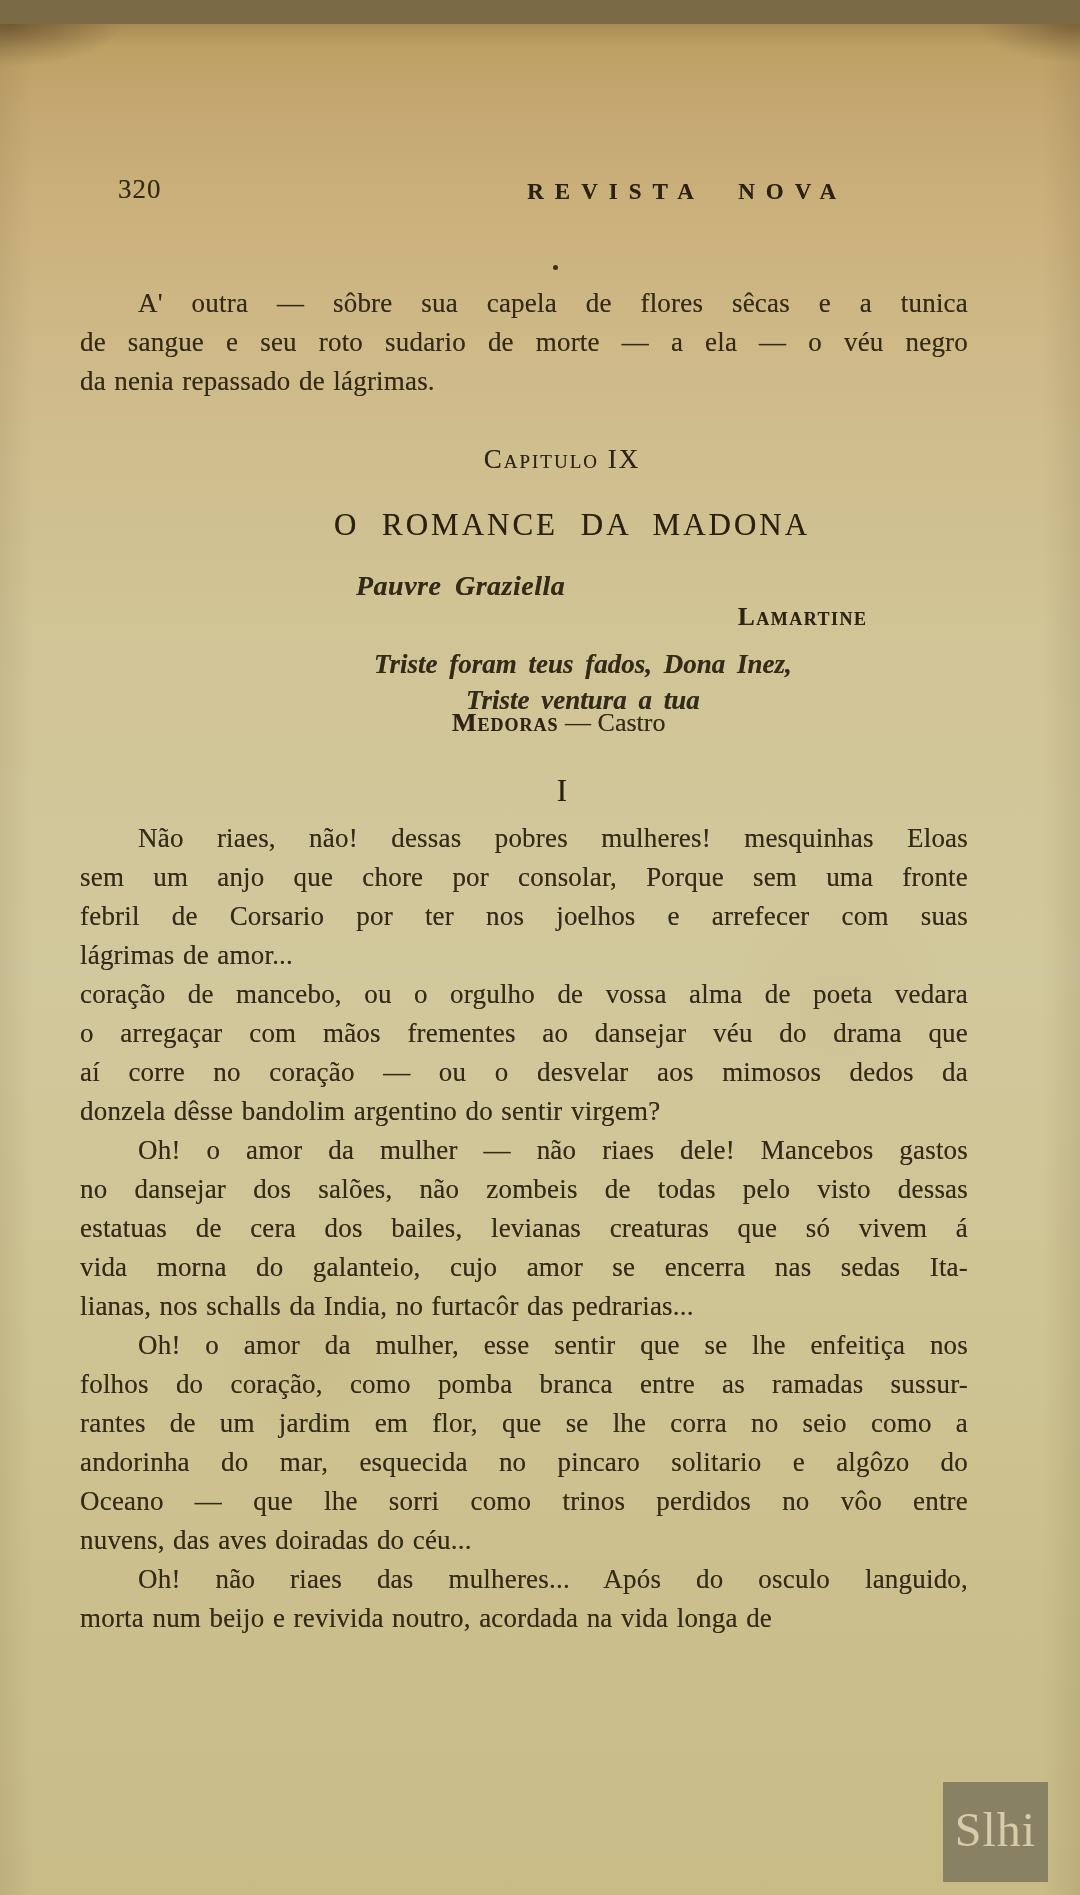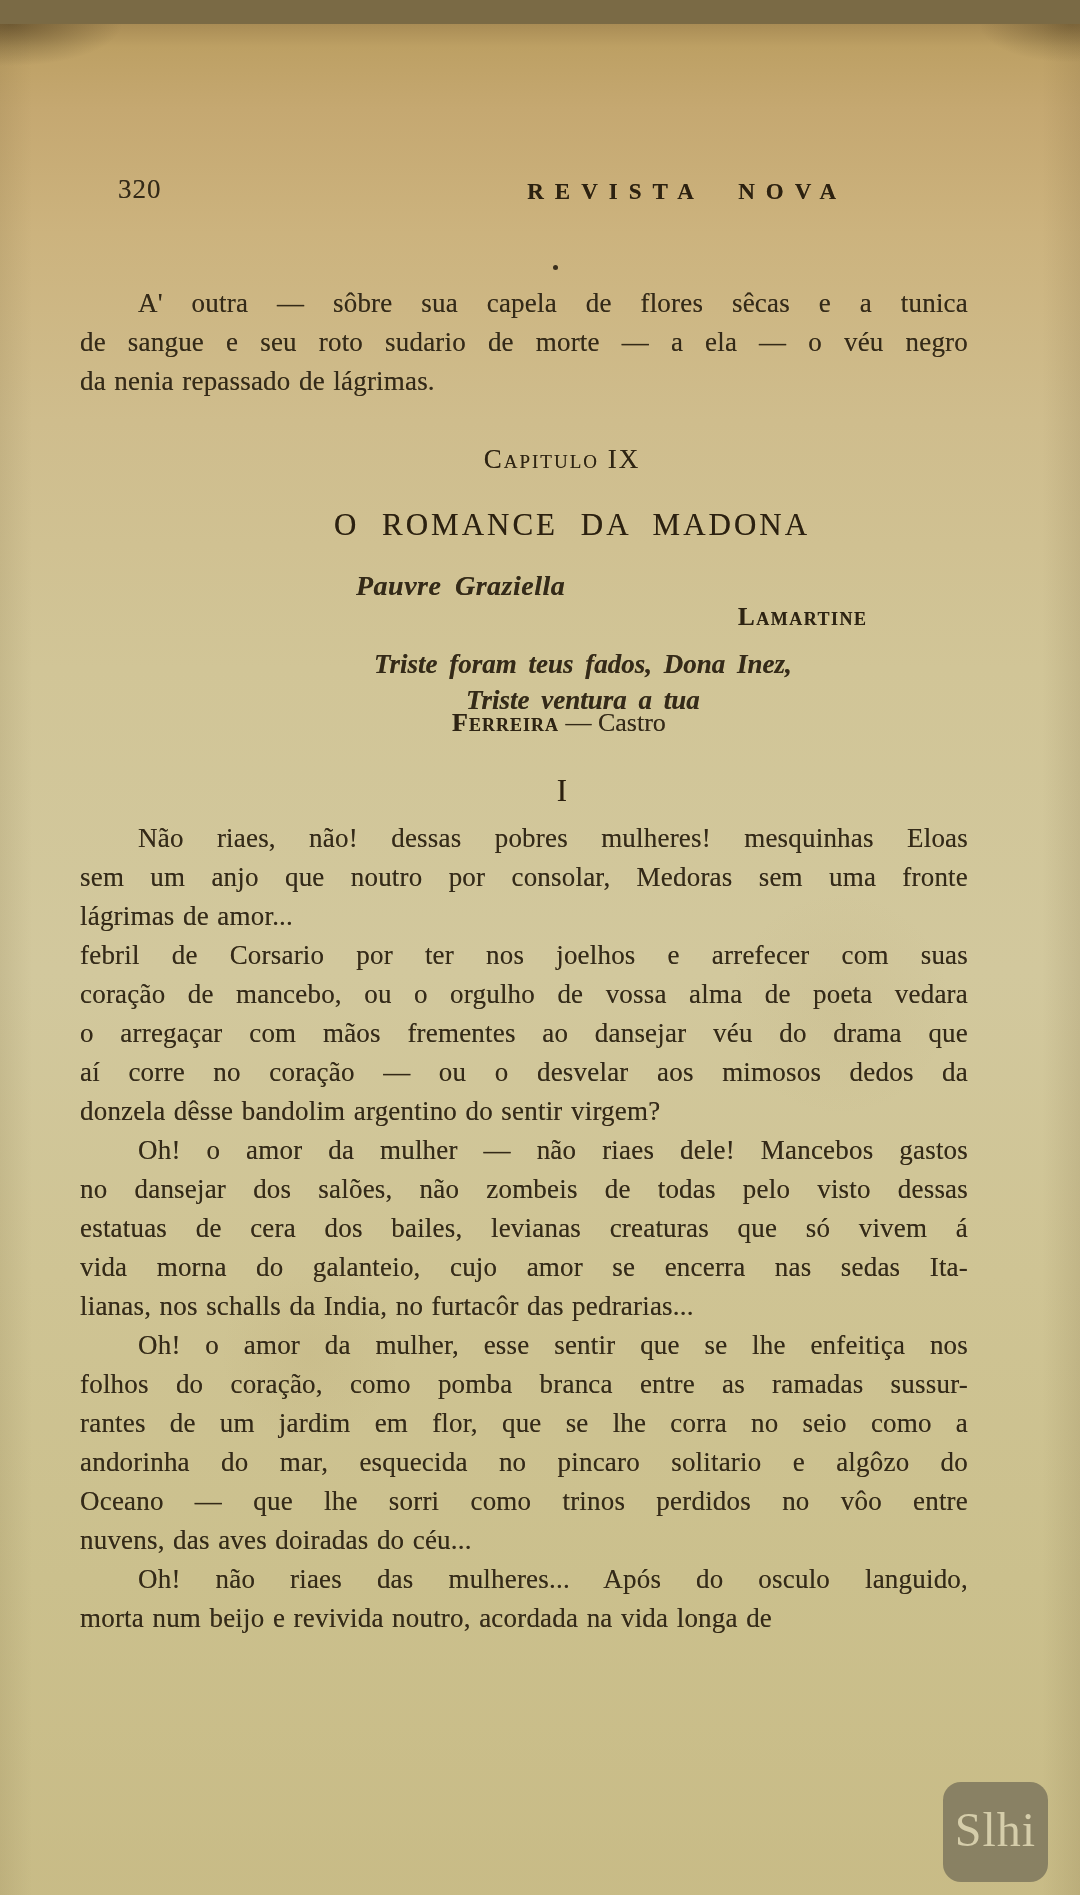--- a/index.html
+++ b/index.html
@@ -32,21 +32,21 @@
     font-variant:small-caps;font-size:27px;letter-spacing:2px;color:#2e2413;}
   .chap-title{position:absolute;left:0;top:483px;width:1144px;text-align:center;
     font-size:31px;letter-spacing:3px;word-spacing:12px;color:#2c2110;}
   .epi-q1{position:absolute;left:356px;top:546px;font-size:28px;font-style:italic;font-weight:bold;letter-spacing:0.5px;word-spacing:6px;}
   .epi-a1{position:absolute;left:738px;top:579px;font-variant:small-caps;font-weight:bold;font-size:25px;letter-spacing:1.5px;color:#2e2413;}
   .epi-verse{position:absolute;left:374px;top:622px;font-size:27px;font-style:italic;font-weight:bold;line-height:36px;word-spacing:5px;text-align:center;}
   .epi-a2{position:absolute;left:452px;top:684px;font-size:26px;}
   .epi-a2 .sc{font-variant:small-caps;font-weight:bold;letter-spacing:1px;color:#2e2413;}
   .numeral{position:absolute;left:0;top:749px;width:1124px;text-align:center;font-size:31px;color:#2c2110;}
   .watermark{position:absolute;left:943px;top:1758px;width:105px;height:100px;
-    background:rgba(128,121,95,0.88);display:flex;align-items:center;justify-content:center;border-radius:18px;}
+    background:rgba(128,121,95,0.88);display:flex;align-items:center;justify-content:center;}
   .watermark span{font-size:48px;color:#d5cdaa;letter-spacing:1px;line-height:1;transform:translateY(-2px);}
 </style>
 </head>
 <body>
 
 <div class="page">
 
   <div class="pgnum ink">320</div>
   <div class="journal ink">REVISTA NOVA</div>
   <div class="orn"></div>
@@ -59,29 +59,29 @@
 
   <div class="chap-label ink">Capitulo IX</div>
   <div class="chap-title ink">O ROMANCE DA MADONA</div>
 
   <div class="epi-q1 ink">Pauvre Graziella</div>
   <div class="epi-a1 ink">Lamartine</div>
   <div class="epi-verse ink">
     <div class="ln">Triste foram teus fados, Dona Inez,</div>
     <div class="ln">Triste ventura a tua</div>
   </div>
-  <div class="epi-a2 ink"><span class="sc">Ferreira</span><span> — </span><span>Castro</span></div>
+  <div class="epi-a2 ink"><span class="sc">Medoras</span><span> — </span><span>Castro</span></div>
 
   <div class="numeral ink">I</div>
 
   <div class="blk bodytxt ink">
     <div class="ln j ind">Não riaes, não! dessas pobres mulheres! mesquinhas Eloas</div>
-    <div class="ln j">sem um anjo que noutro por consolar, Medoras sem uma fronte</div>
+    <div class="ln j">sem um anjo que chore por consolar, Porque sem uma fronte</div>
+    <div class="ln j">febril de Corsario por ter nos joelhos e arrefecer com suas</div>
     <div class="ln">lágrimas de amor...</div>
-    <div class="ln j">febril de Corsario por ter nos joelhos e arrefecer com suas</div>
 
     <div class="ln j">coração de mancebo, ou o orgulho de vossa alma de poeta vedara</div>
     <div class="ln j">o arregaçar com mãos frementes ao dansejar véu do drama que</div>
     <div class="ln j">aí corre no coração — ou o desvelar aos mimosos dedos da</div>
     <div class="ln">donzela dêsse bandolim argentino do sentir virgem?</div>
 
     <div class="ln j ind">Oh! o amor da mulher — não riaes dele!  Mancebos gastos</div>
     <div class="ln j">no dansejar dos salões, não zombeis de todas pelo visto dessas</div>
     <div class="ln j">estatuas de cera dos bailes, levianas creaturas que só vivem á</div>
     <div class="ln j">vida morna do galanteio, cujo amor se encerra nas sedas Ita-</div>

